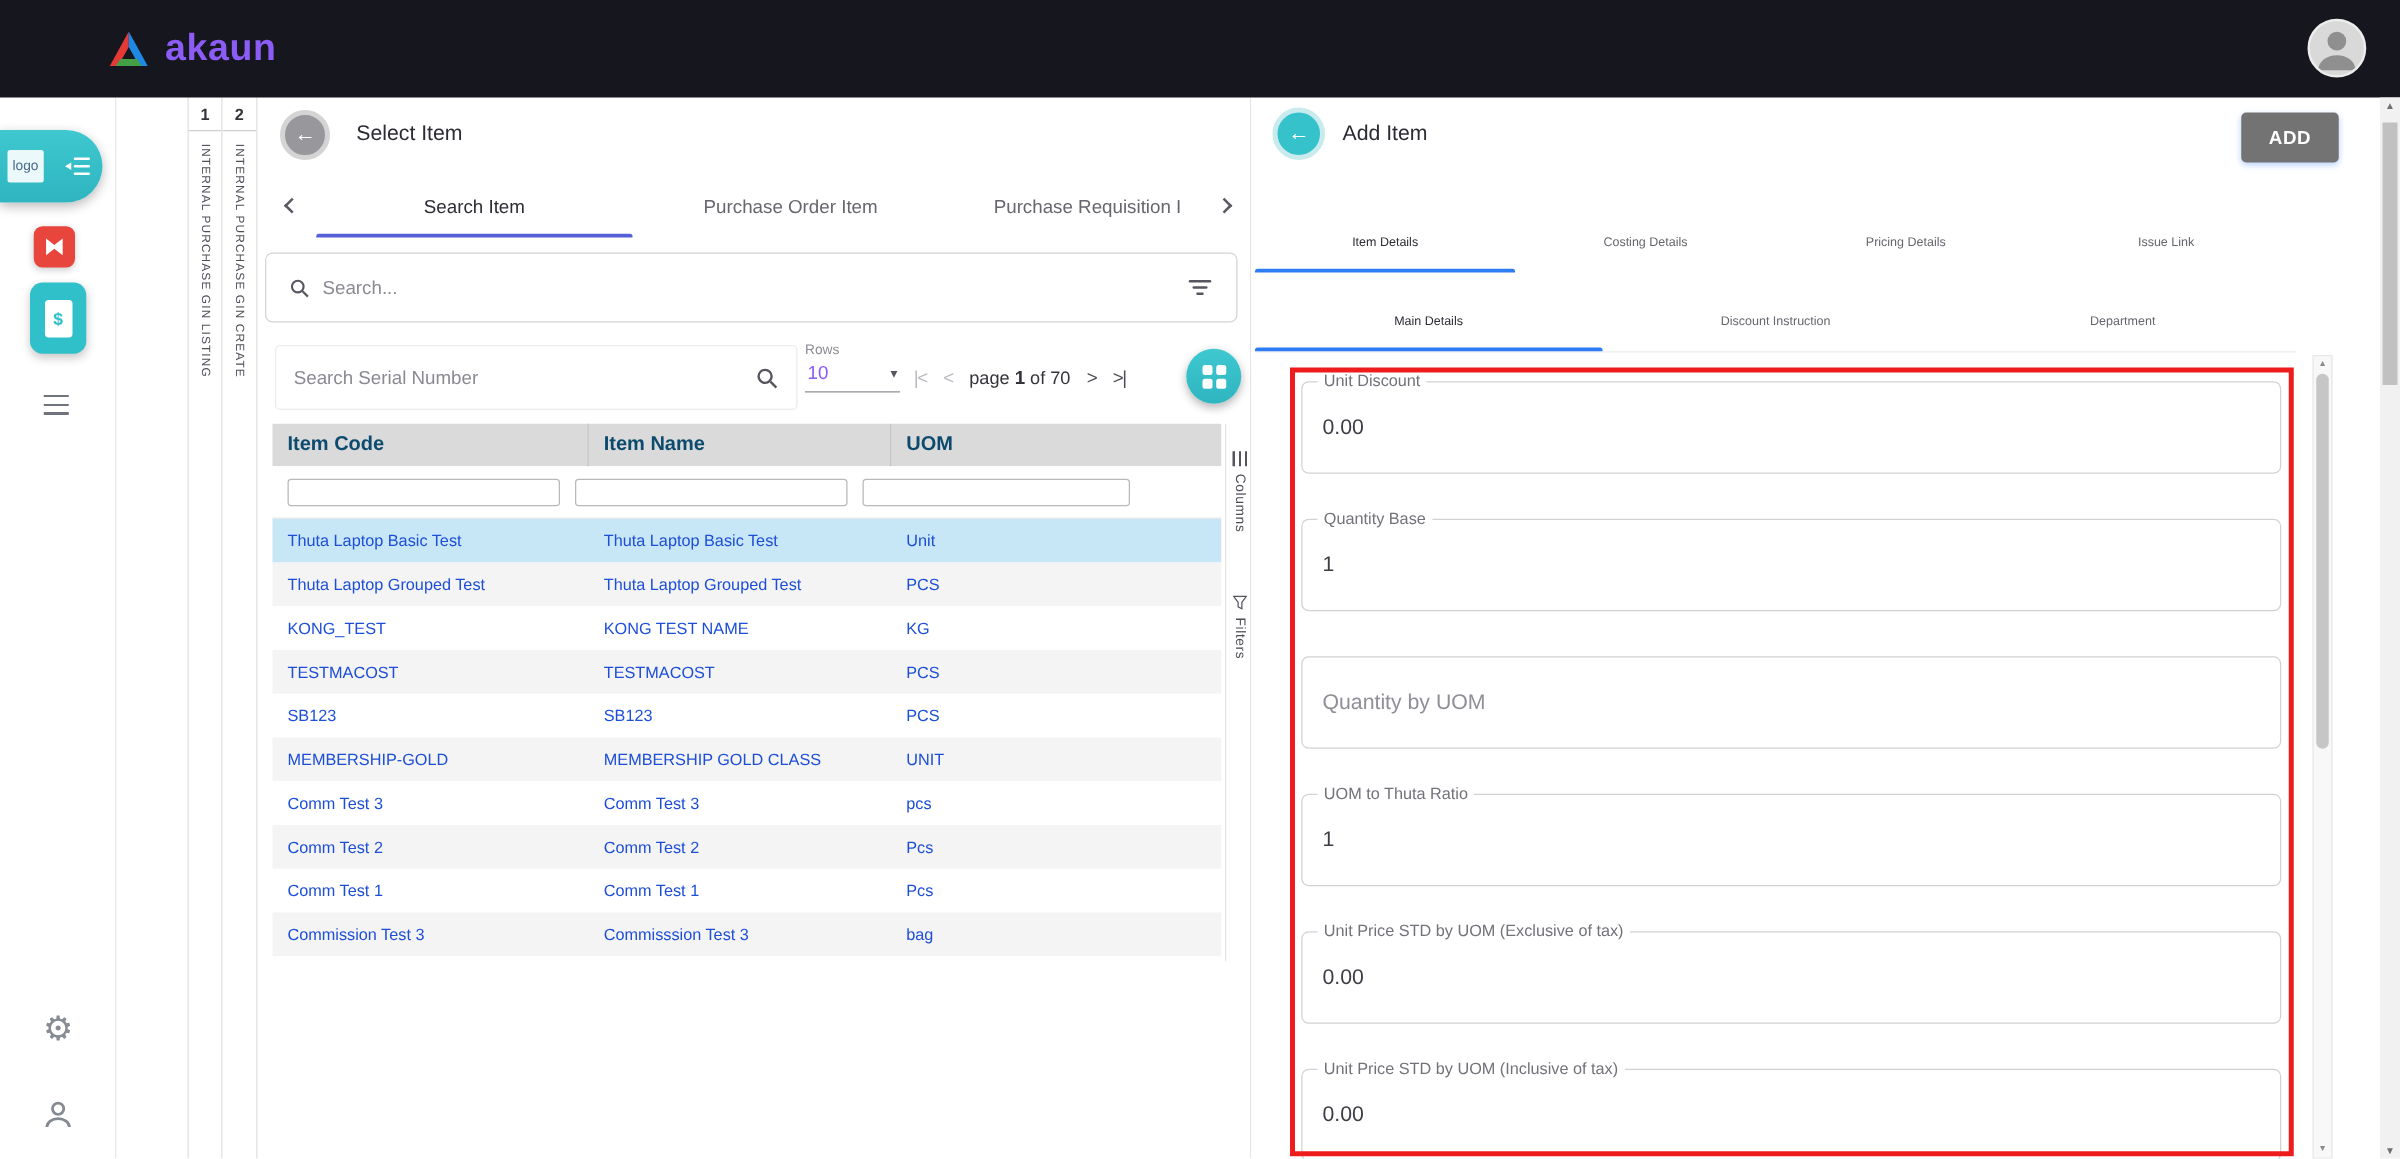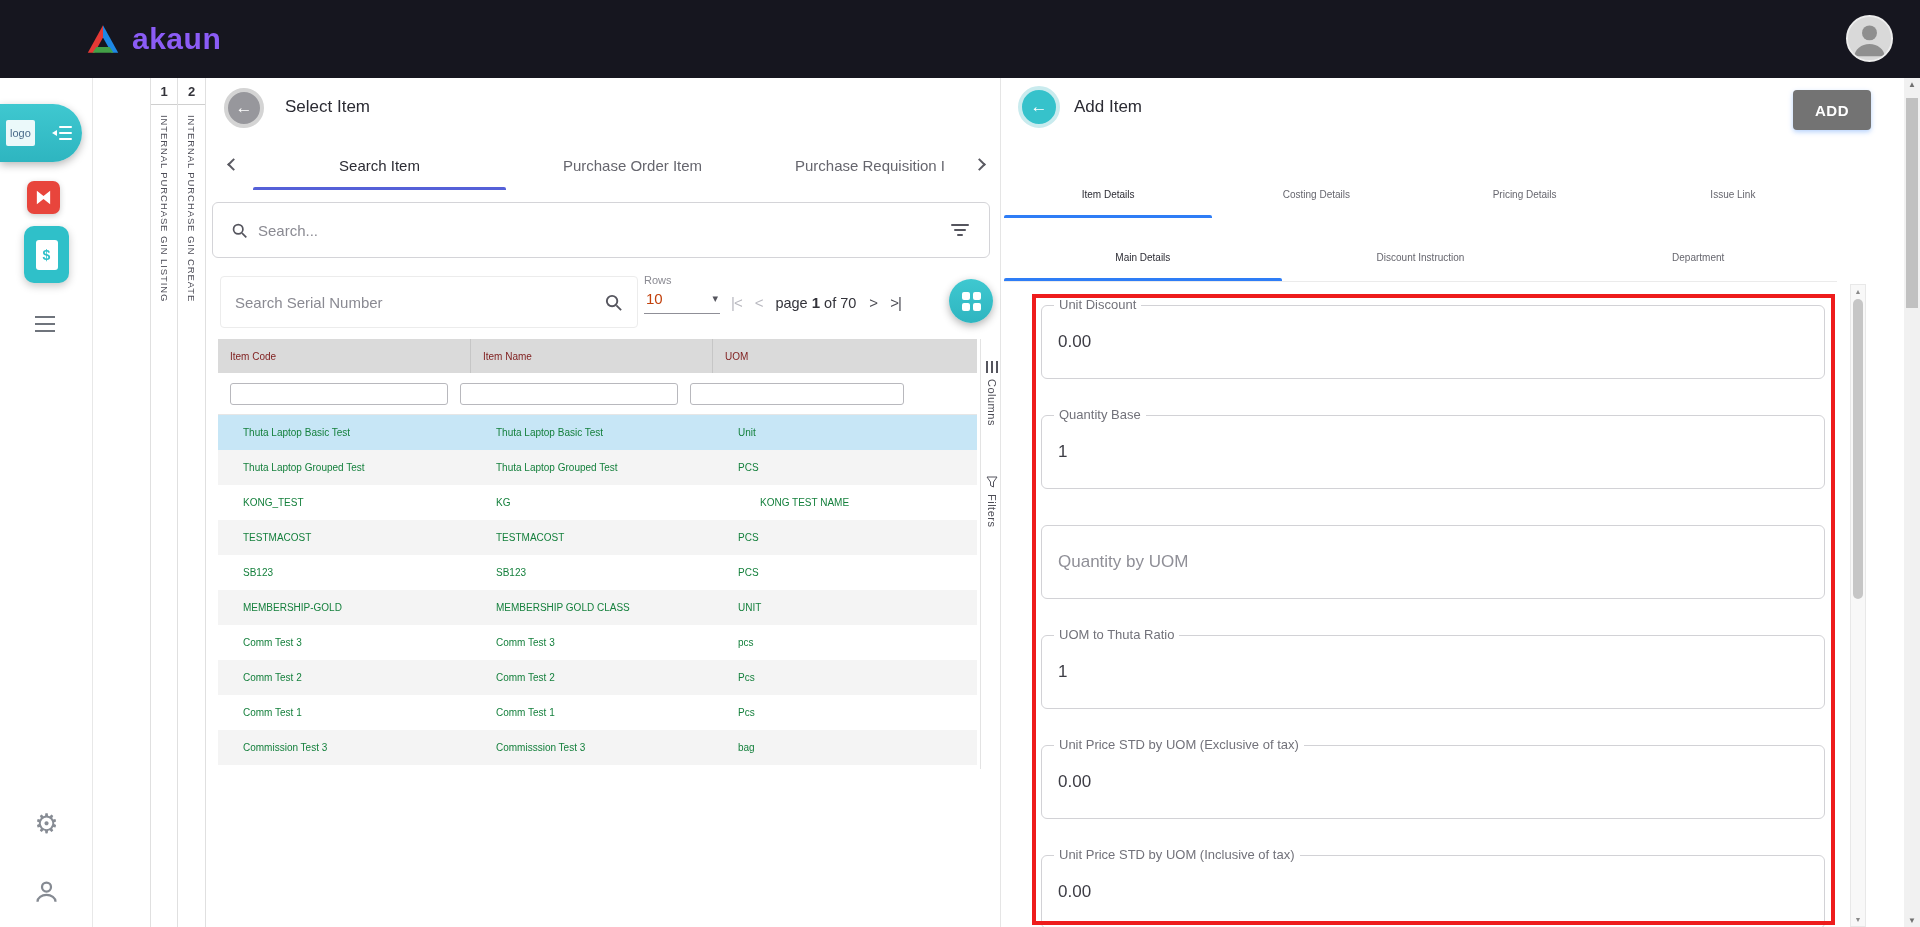--- a/index.html
+++ b/index.html
@@ -78,46 +78,46 @@
   .serial-box{position:absolute;left:13px;top:198px;width:418px;height:52px;border:1px solid #ececec;
     border-radius:4px;background:#fff}
   .serial-box input{width:360px;height:100%;border:none;outline:none;padding-left:14px;font-size:15px;
     color:#3c3c44;font-family:inherit;background:transparent}
   .serial-box input::placeholder{color:#8a8a92}
   .serial-mag{position:absolute;right:14px;top:16px}
   .rows-select{position:absolute;left:437px;top:196px;width:76px;cursor:pointer}
   .rows-label{display:block;font-size:11px;color:#8a8a92}
   .rows-value-row{display:flex;align-items:center;justify-content:space-between;
     border-bottom:1px solid #8f8f97;padding:4px 2px 6px 2px}
-  .rows-value{font-size:15px;color:#c2410c}
+  .rows-value{font-size:15px;color:#8b5cf6}
   .caret{font-size:11px;color:#55555e}
   .pagination{position:absolute;left:524px;top:206px;height:36px;display:flex;align-items:center;gap:13px}
   .pg-btn{font-size:15px;color:#4c4c54;letter-spacing:-1px;cursor:pointer}
   .pg-btn.disabled{color:#b9b9c0}
   .pg-text{font-size:14.5px;color:#33333a}
   .pg-text b{font-size:15px}
   .apps-btn{position:absolute;left:742px;top:201px;width:44px;height:44px;border-radius:50%;
     background:linear-gradient(180deg,#3fc8d0,#2eb5c0);display:flex;align-items:center;justify-content:center;
     box-shadow:0 3px 8px rgba(0,0,0,.3);cursor:pointer}
   .gridicon{display:grid;grid-template-columns:8px 8px;grid-template-rows:8px 8px;gap:3px}
   .gridicon span{background:#fff;border-radius:2px}
 
   .table{position:absolute;left:11px;top:261px;width:759px}
   .thead{display:flex;height:34px;background:#dadada;align-items:center}
-  .hcell{font-size:10px;font-weight:400;color:#7f1d1d;padding-left:12px;height:100%;display:flex;align-items:center}
+  .hcell{font-size:16px;font-weight:700;color:#0c4a6e;padding-left:12px;height:100%;display:flex;align-items:center}
   .c1{width:253px}.c2{width:242px}.c3{width:264px}
   .thead .c1,.thead .c2{border-right:1px solid #c6c6c6}
   .tfilter{display:flex;height:42px;background:#fff;border-bottom:1px solid #e6e6e6;align-items:center}
   .tfilter input{height:22px;border:1px solid #b8b8bd;border-radius:3px;margin-left:12px;outline:none;
     font-family:inherit;font-size:12px;padding:0 6px}
   .tfilter .f1{width:218px}.tfilter .f2{width:218px}.tfilter .f3{width:214px}
   .trow{display:flex;height:35px;background:#fff;cursor:pointer}
   .trow.alt{background:#f4f4f4}
   .trow.selected{background:#c7e6f6}
-  .tcell{font-size:10px;color:#15803d;padding-left:25px;line-height:35px;white-space:nowrap;overflow:hidden}
+  .tcell{font-size:13px;color:#1d4ed8;padding-left:12px;line-height:35px;white-space:nowrap;overflow:hidden}
 
   .side-tools{position:absolute;left:773px;top:261px;width:21px;height:430px;border-left:1px solid #e3e3e3}
   .tool{position:absolute;left:0;width:21px;display:flex;flex-direction:column;align-items:center;gap:6px;cursor:pointer}
   .tool-columns{top:22px}
   .tool-filters{top:137px}
   .colicon{width:12px;height:12px;background:repeating-linear-gradient(90deg,#55555e 0 2px,transparent 2px 5px)}
   .tool-label{writing-mode:vertical-rl;font-size:11px;color:#4c4c55;letter-spacing:.5px}
 
   
   .right-panel{position:absolute;left:1001px;top:78px;width:903px;height:849px;background:#fff}
@@ -313,22 +313,22 @@
     <div class="tcell c2">Thuta Laptop Basic Test</div>
     <div class="tcell c3">Unit</div>
   </div>
           <div class="trow alt">
     <div class="tcell c1">Thuta Laptop Grouped Test</div>
     <div class="tcell c2">Thuta Laptop Grouped Test</div>
     <div class="tcell c3">PCS</div>
   </div>
           <div class="trow">
     <div class="tcell c1">KONG_TEST</div>
+    <div class="tcell c2">KONG TEST NAME</div>
     <div class="tcell c3">KG</div>
-    <div class="tcell c2">KONG TEST NAME</div>
   </div>
           <div class="trow alt">
     <div class="tcell c1">TESTMACOST</div>
     <div class="tcell c2">TESTMACOST</div>
     <div class="tcell c3">PCS</div>
   </div>
           <div class="trow">
     <div class="tcell c1">SB123</div>
     <div class="tcell c2">SB123</div>
     <div class="tcell c3">PCS</div>

